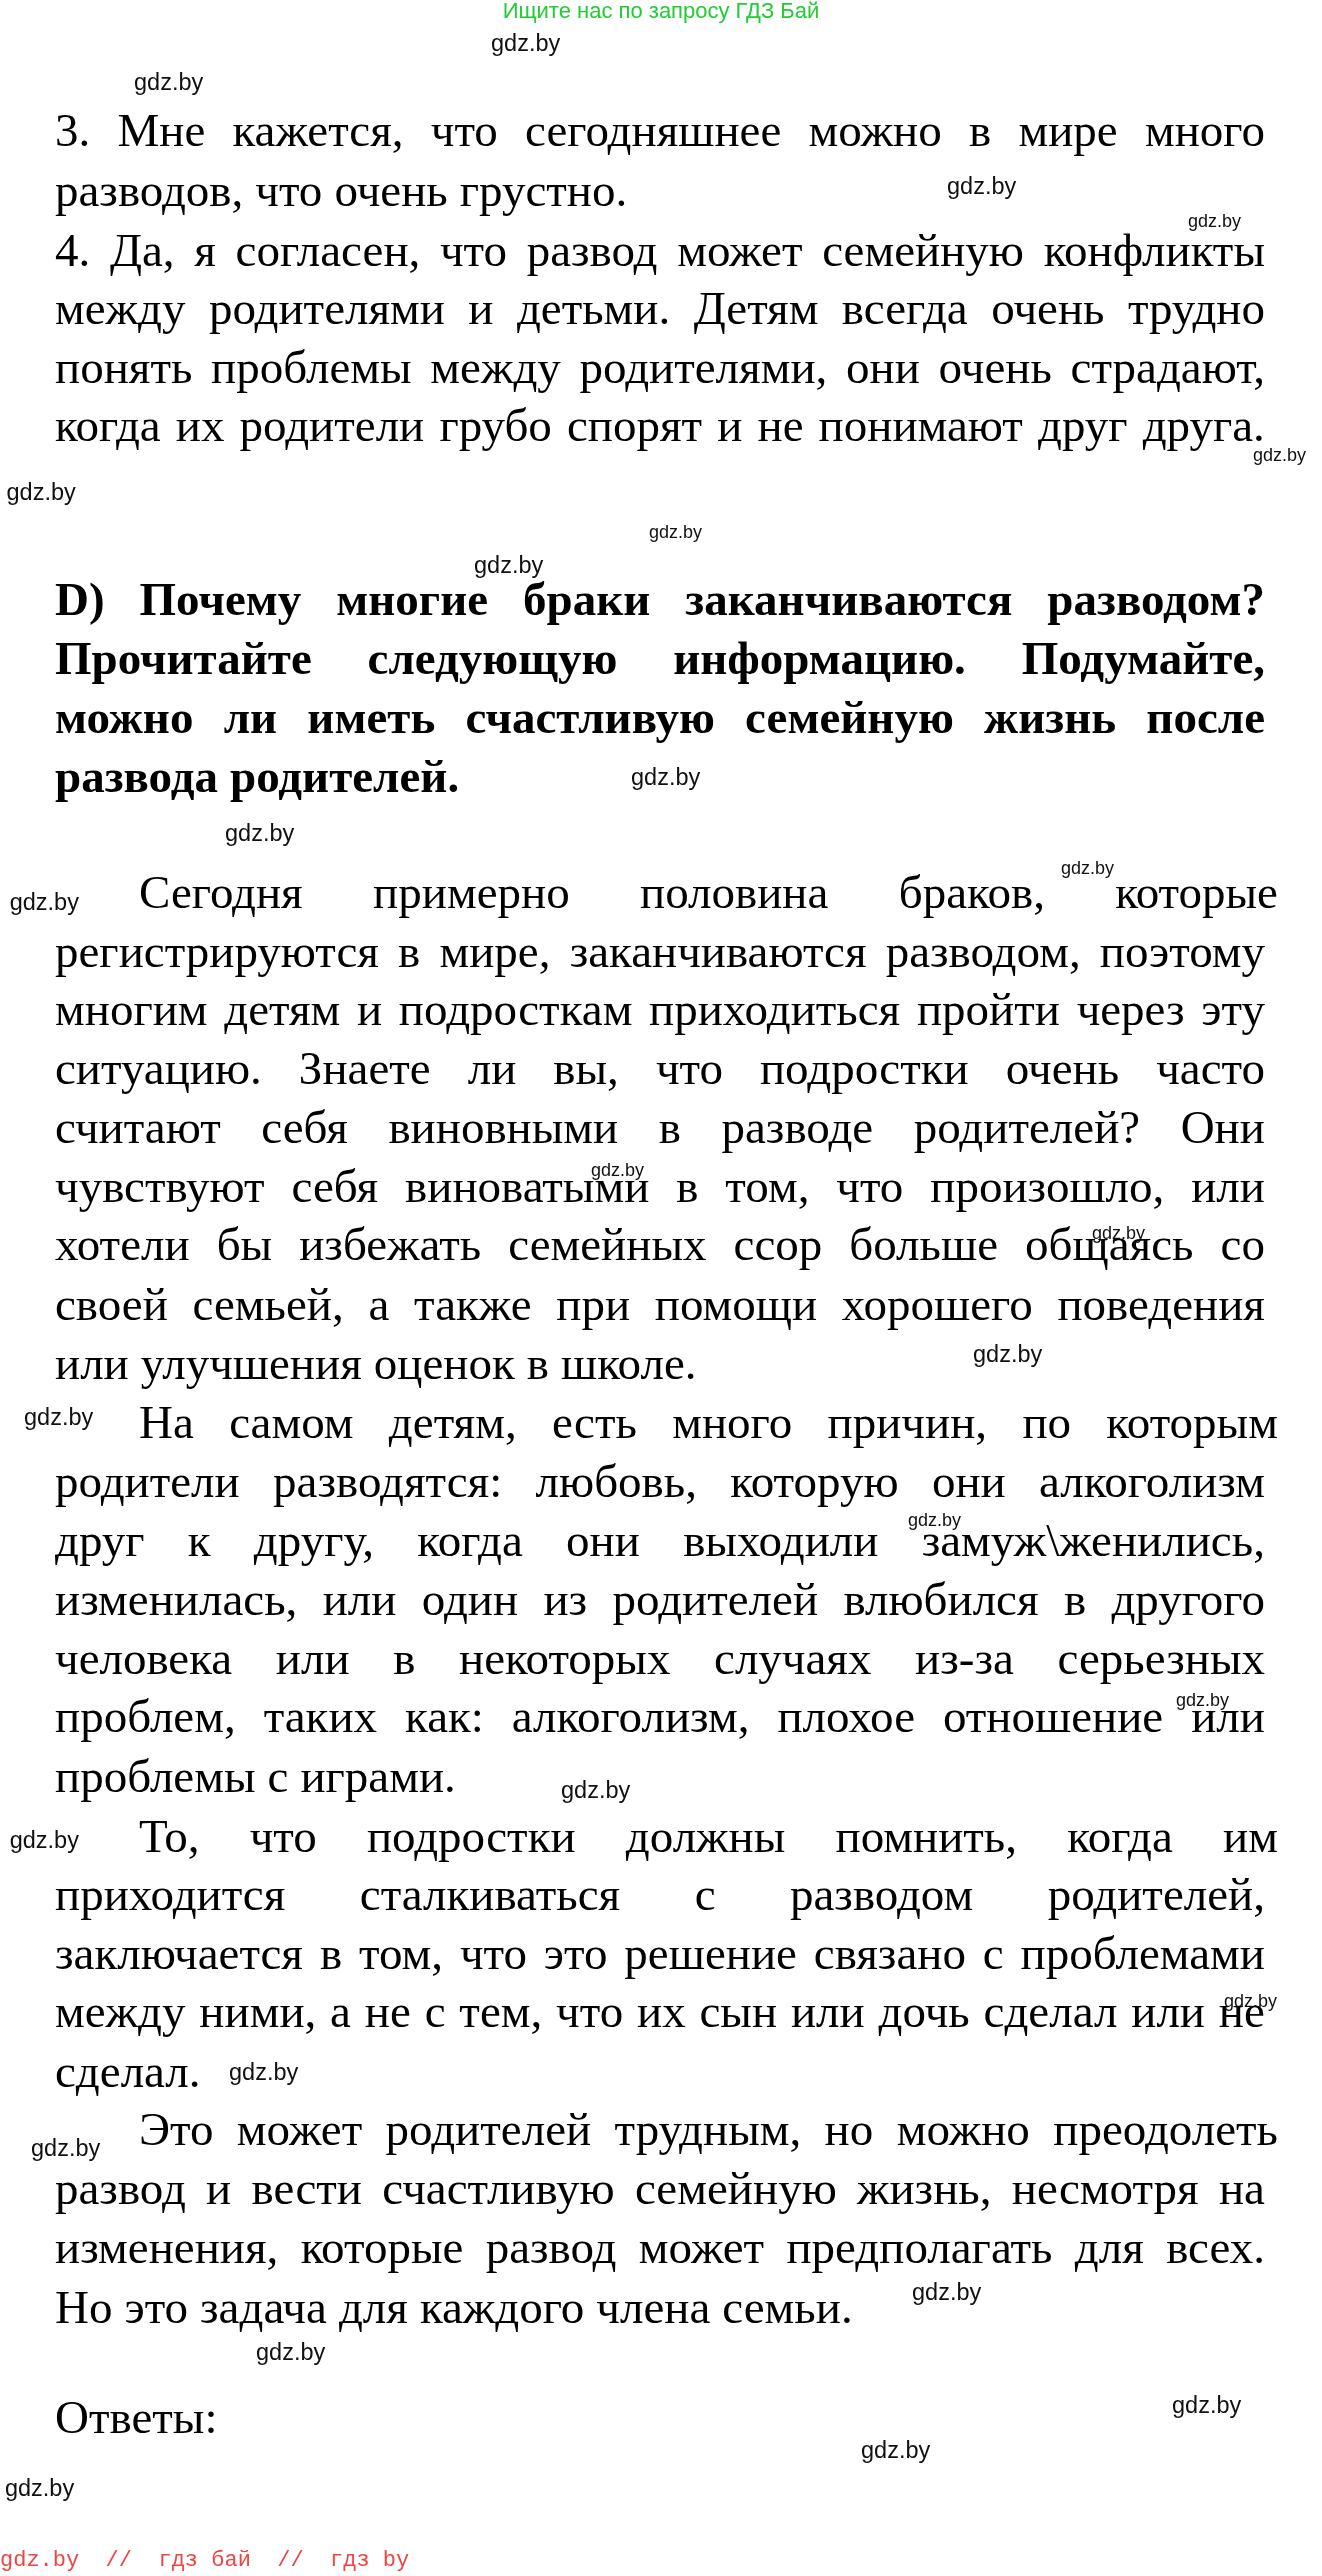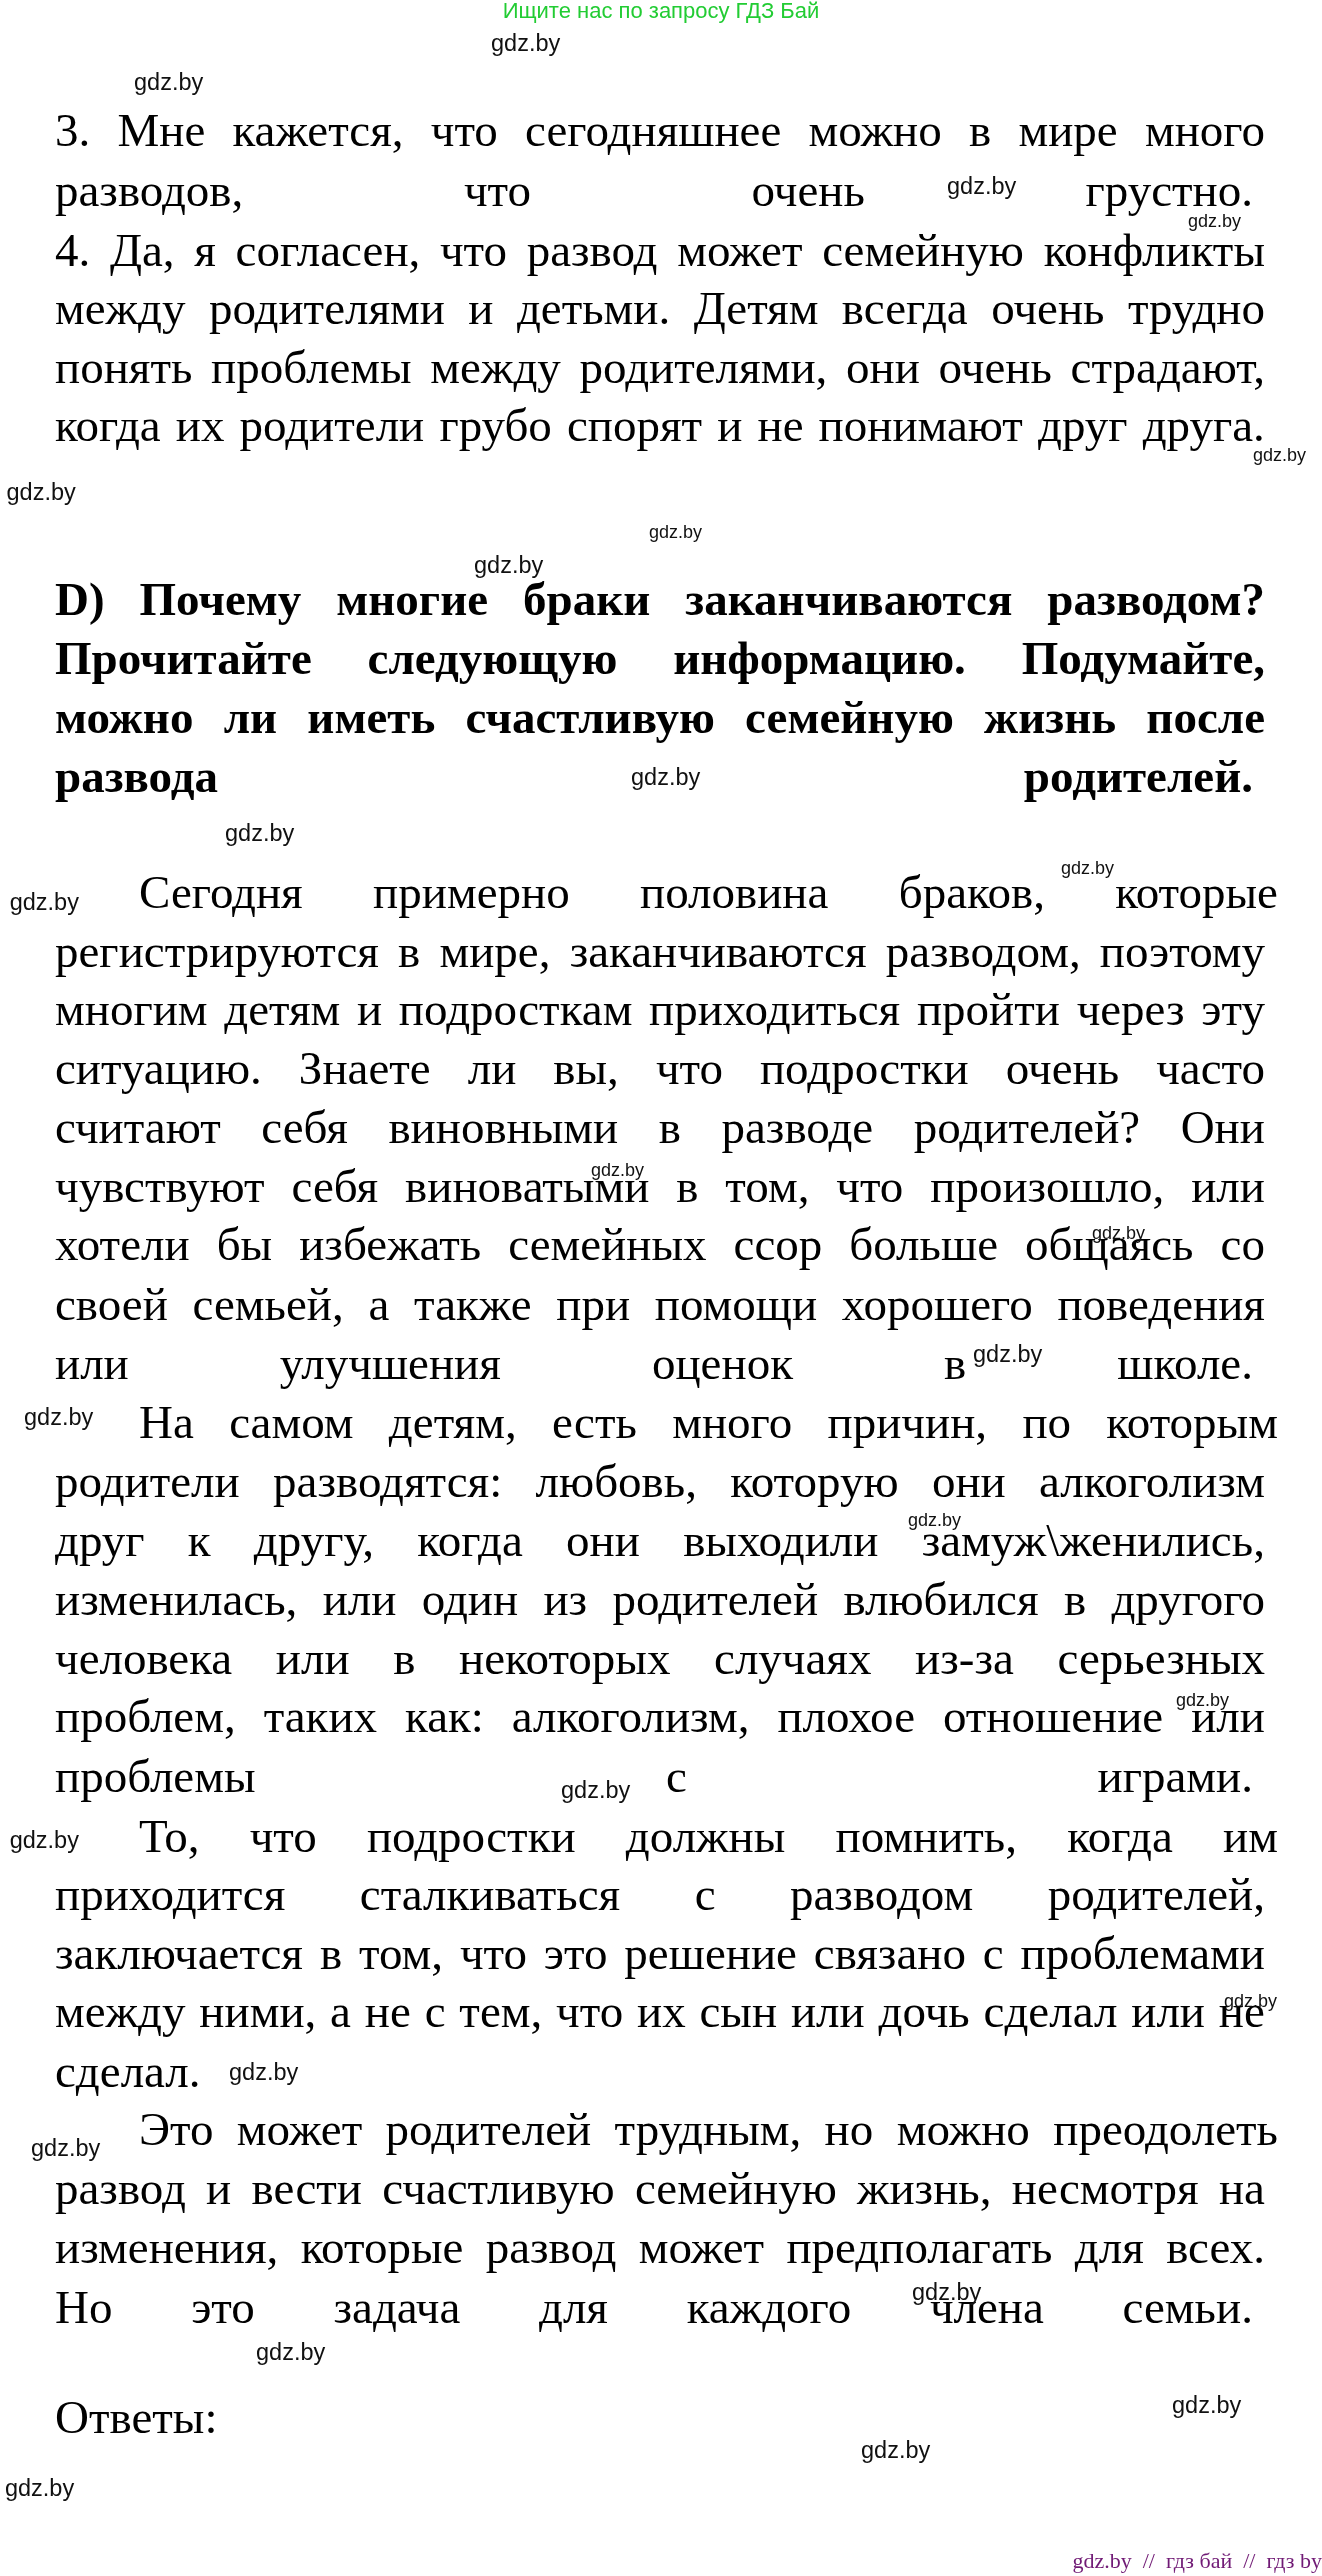--- a/index.html
+++ b/index.html
@@ -3,32 +3,32 @@
 <meta charset="utf-8">
 <style>
   html, body { margin: 0; padding: 0; background: #ffffff; }
   body { width: 1322px; height: 2576px; position: relative; overflow: hidden; }
   .page { position: absolute; left: 0; top: 0; width: 1322px; height: 2576px; }
   .top-banner {
     position: absolute; left: 0; top: -1.6px; width: 1322px; text-align: center;
     font-family: "Liberation Sans", sans-serif; font-size: 22px; color: #22cc33;
   }
   .footer {
-    position: absolute; left: 0; top: 2548px; width: 1322px; text-align: right;
-    font-family: Liberation Serif, serif; font-size: 22px; color: #701a75;
+    position: absolute; left: 0; top: 2548px; width: 1322px; text-align: left;
+    font-family: Liberation Mono, monospace; font-size: 22px; color: #ef4444;
     white-space: pre;
   }
   .line {
     position: absolute; left: 55px; width: 1210px; height: 59px;
     font-family: "Liberation Serif", serif; font-size: 47px; line-height: 59px;
     color: #000; text-align: justify; text-align-last: justify; white-space: nowrap;
     display: flex; justify-content: space-between;
   }
   .line.indent { left: 139px; width: 1139px; }
-  .line.last { justify-content: space-between; }
+  .line.last { justify-content: flex-start; }
   .line.last span.w { margin-right: 12px; }
   .line.bold { font-weight: bold; }
   .wm {
     position: absolute; font-family: "Liberation Sans", sans-serif; color: #111;
     font-size: 23.5px; line-height: 24px; white-space: nowrap;
   }
   .wm.sm { font-size: 18px; line-height: 19.5px; }
 </style>
 </head>
 <body>

